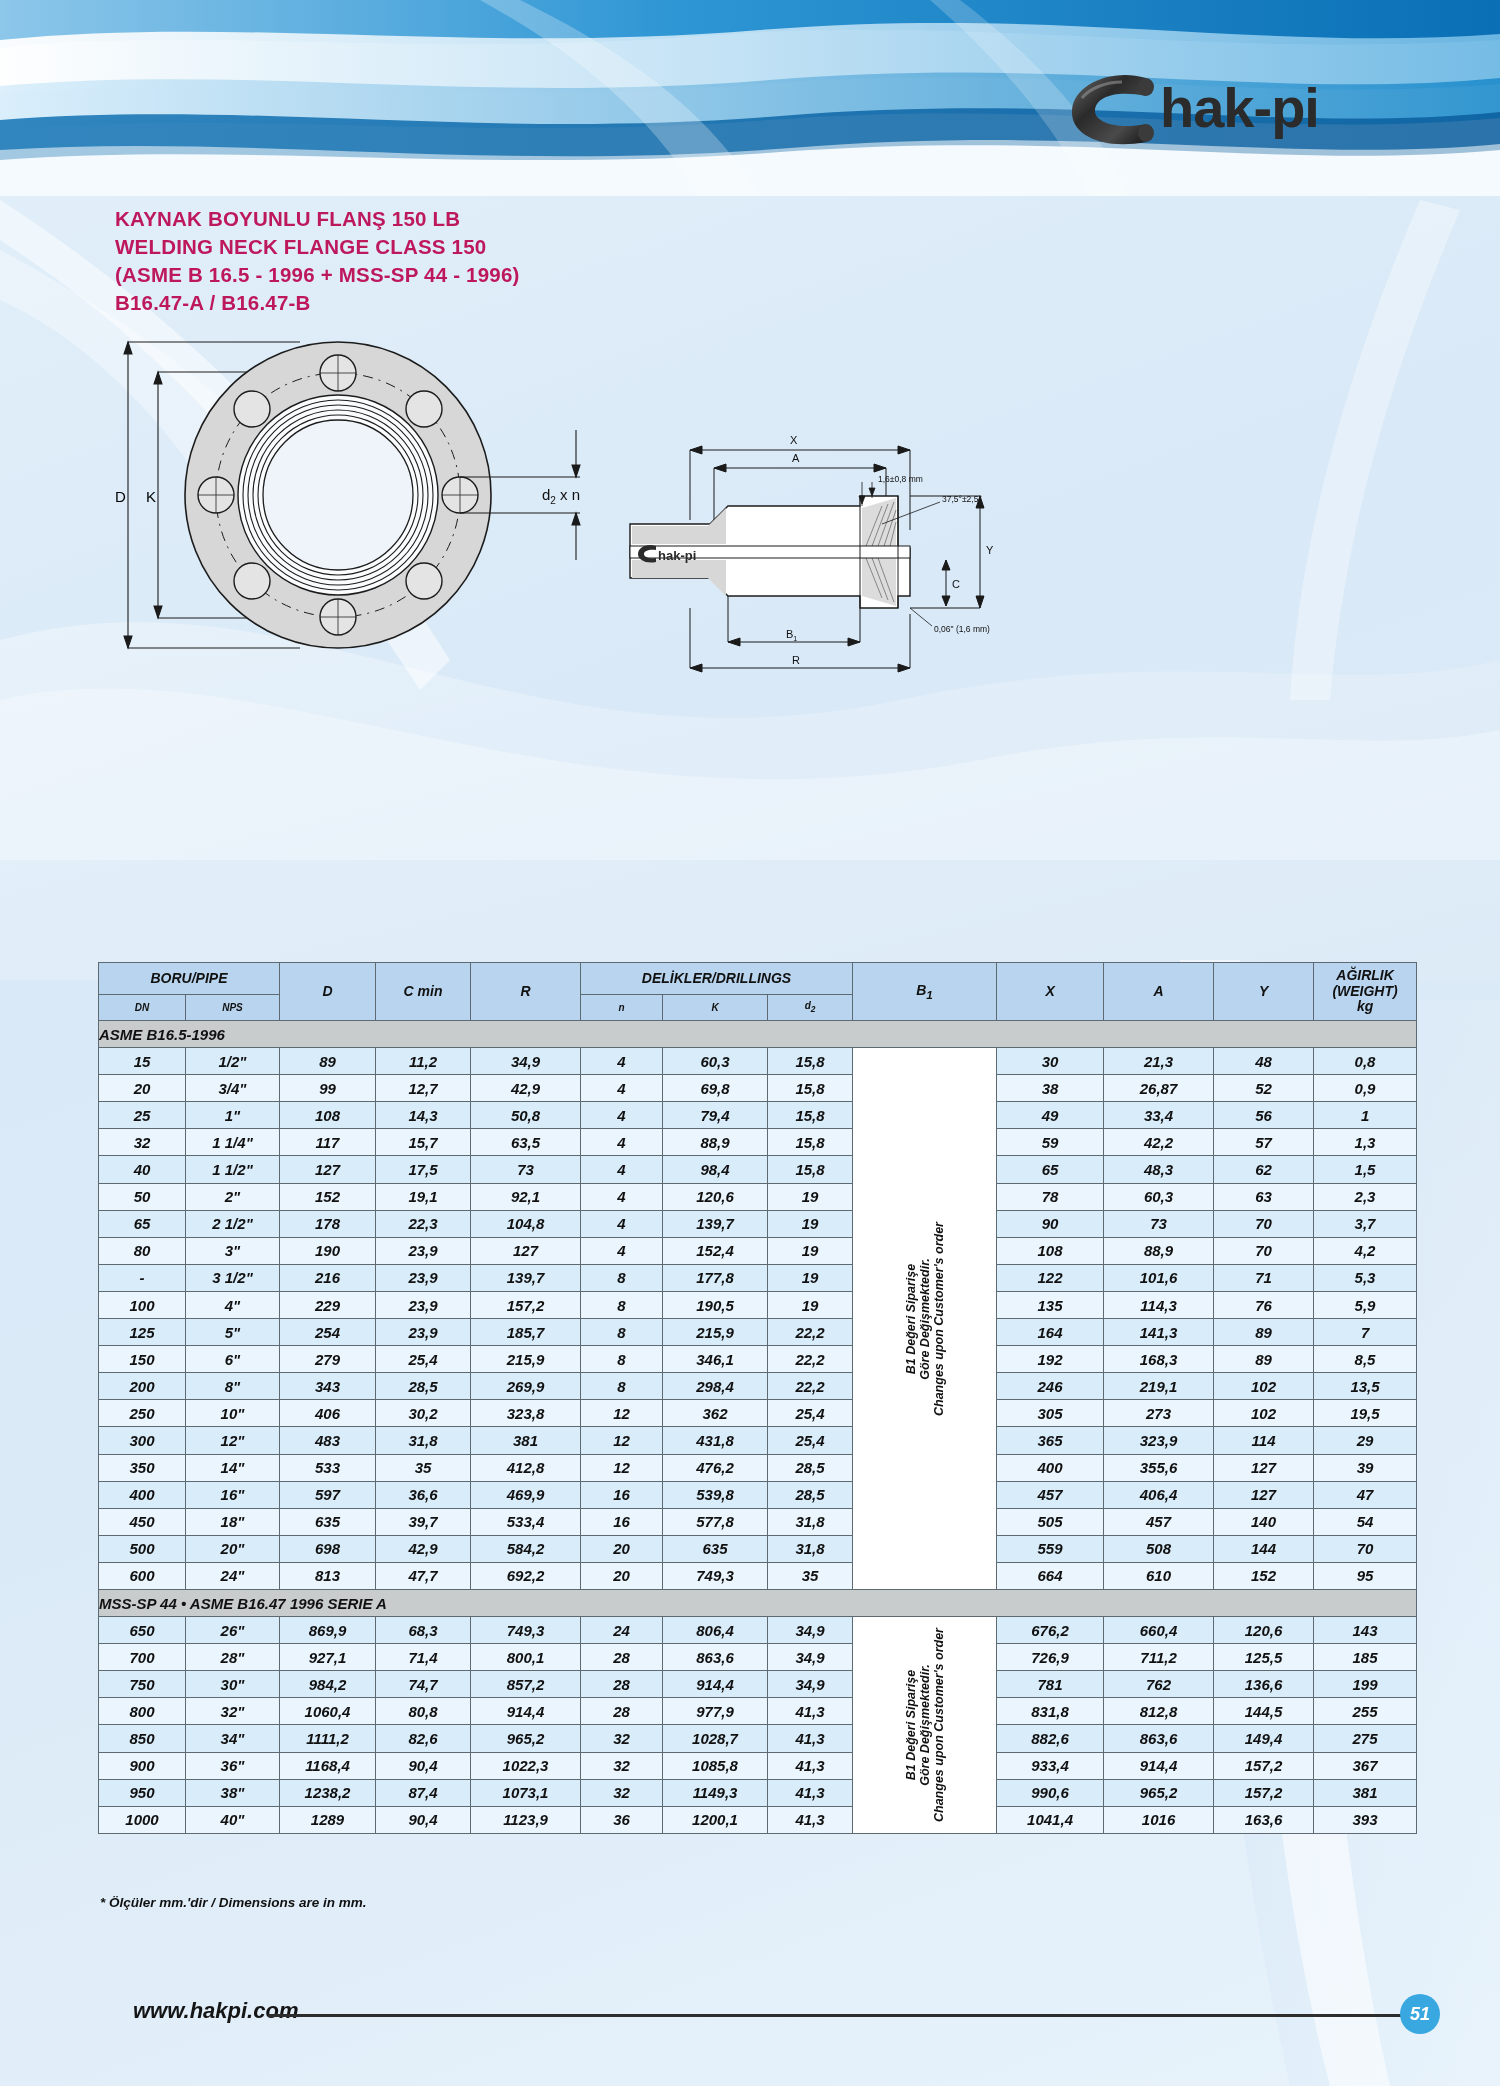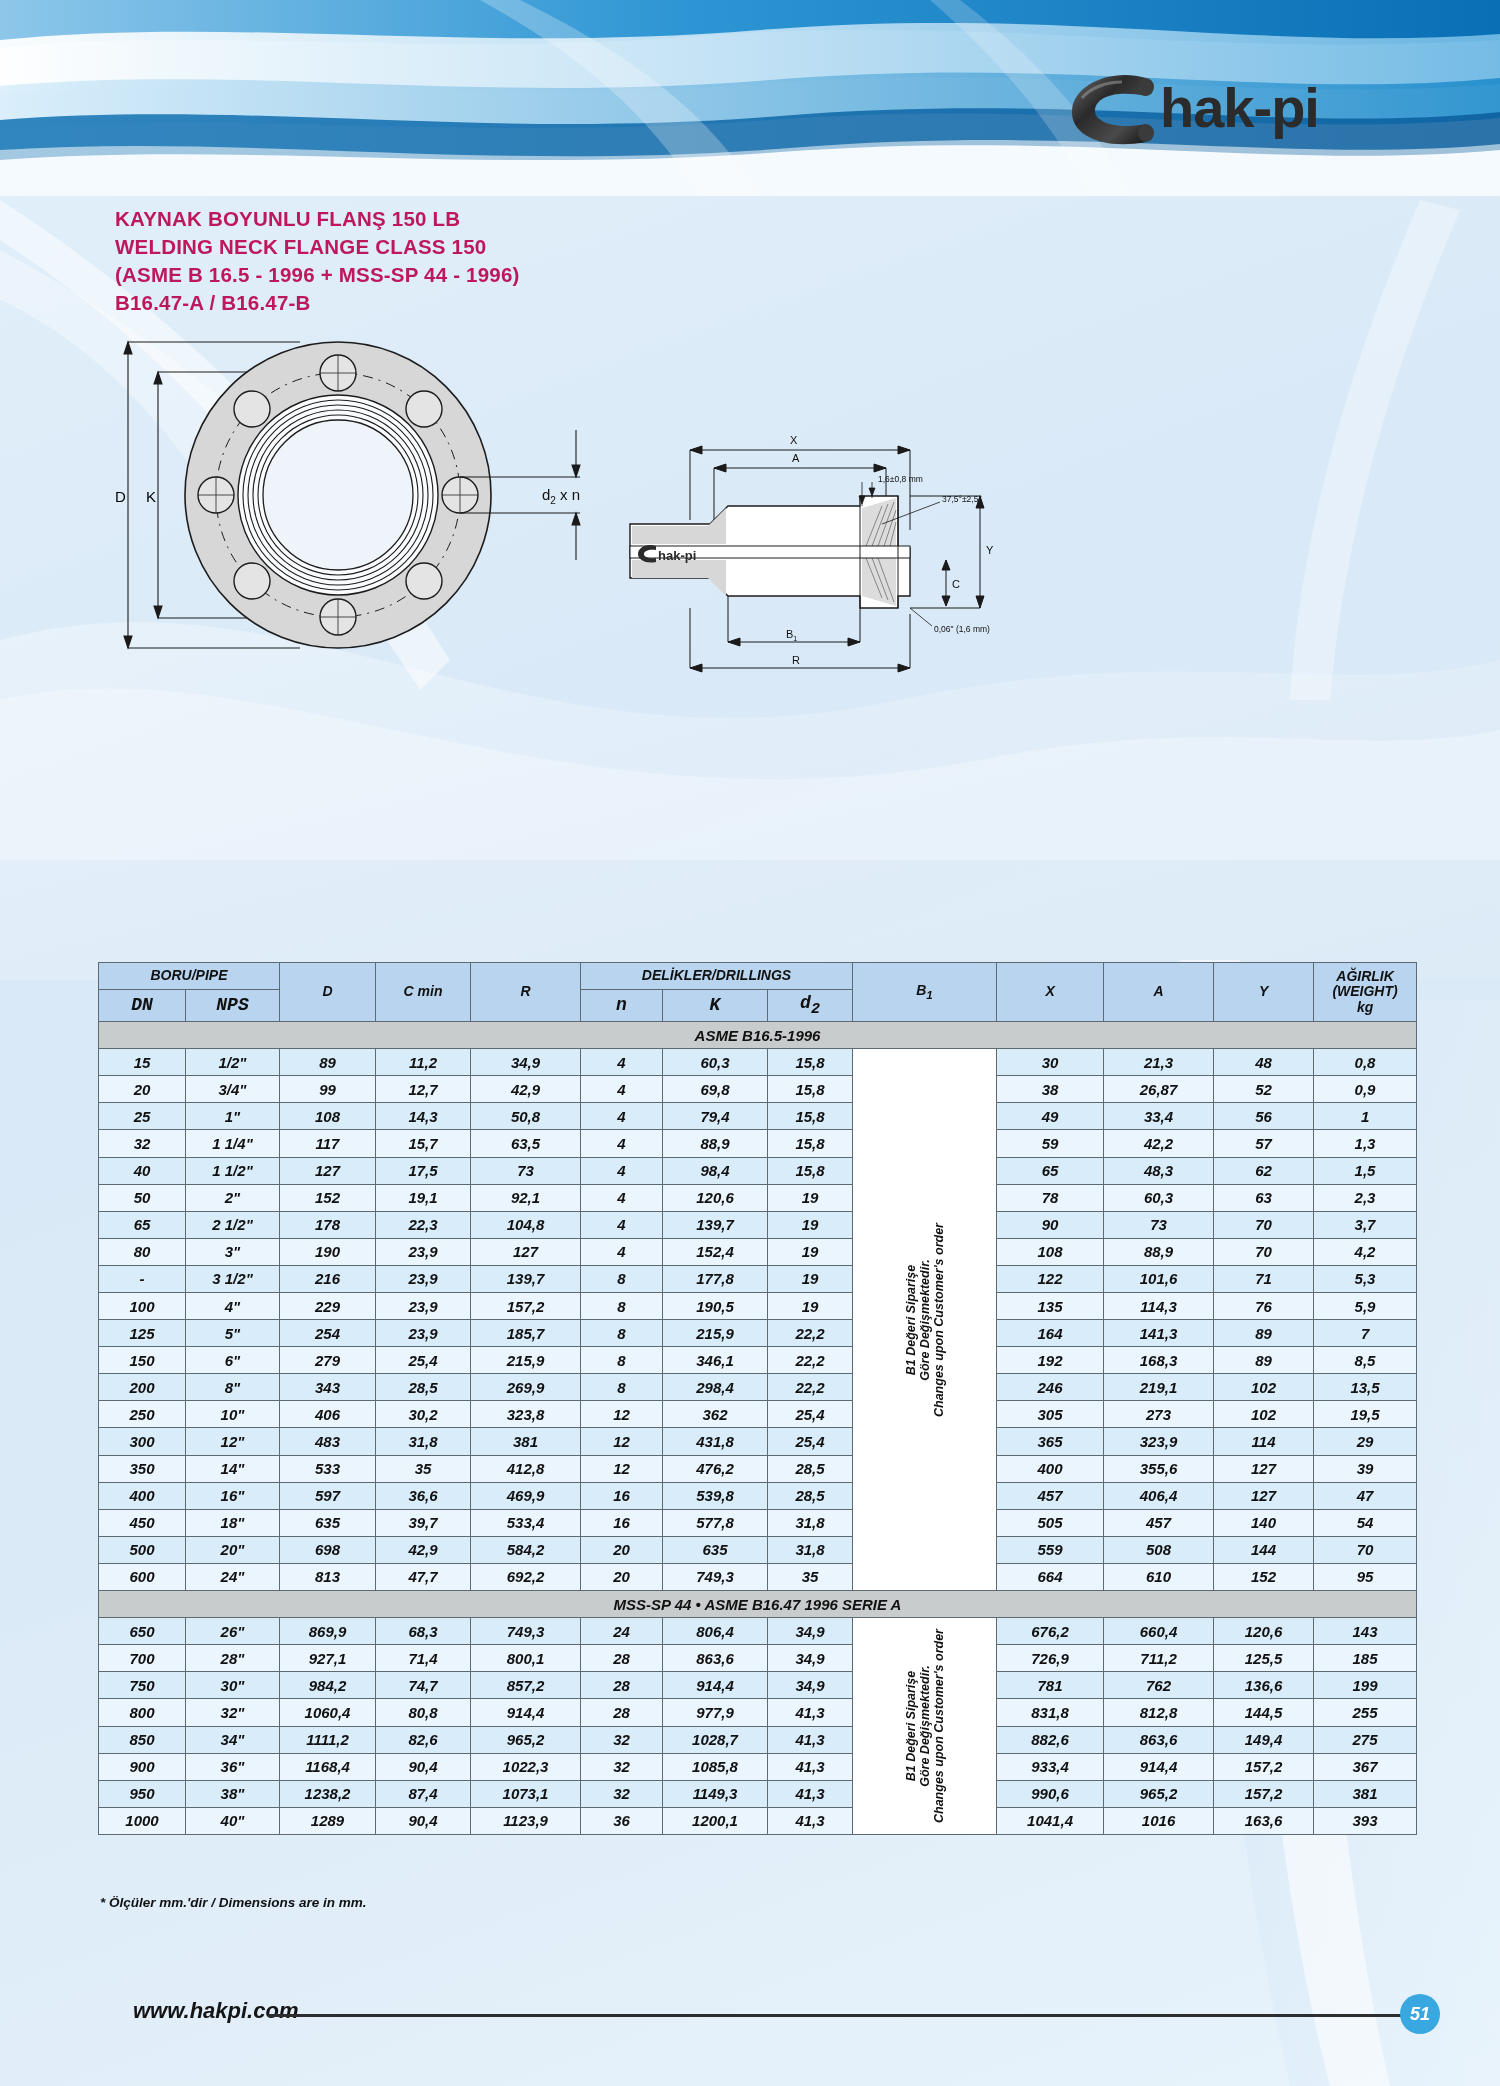--- a/index.html
+++ b/index.html
@@ -39,35 +39,35 @@
     font-style:italic;
     font-weight:bold;
   }
   table.spec thead th{
     background:#b9d4ee;
     font-size:14px;
     color:#111;
     padding:5px 2px;
     line-height:1.12;
   }
-  table.spec thead th.sub{font-size:18px;padding:3px 2px;font-family:Liberation Mono, monospace;}
+  table.spec thead th.sub{font-size:10px;padding:3px 2px;}
   table.spec tbody td{
     height:27.1px;
     font-size:15px;
     color:#111;
     padding:0;
   }
   tbody tr.r-odd td{background:#d9ecfa;}
   tbody tr.r-even td{background:#eaf5fd;}
   tr.section td{
     background:#c9cccd !important;
     font-size:14.5px;
     color:#111;
     height:25px;
-    text-align:center;
+    text-align:left;
     font-style:italic;
     font-weight:bold;
   }
   td.b1cell{
     background:#ffffff !important;
     position:relative;
     padding:0;
     border-top:1px solid #5e6a72;
     border-bottom:1px solid #5e6a72;
   }

